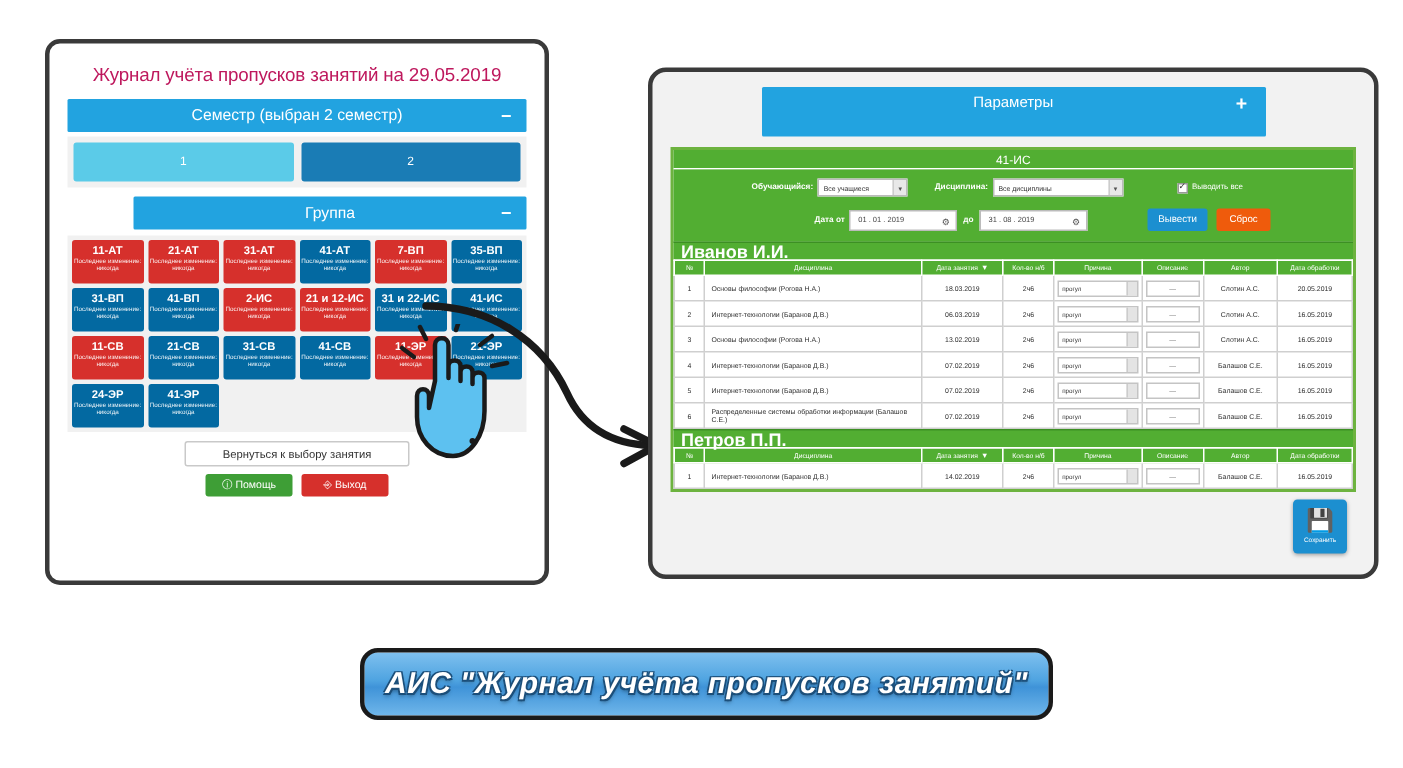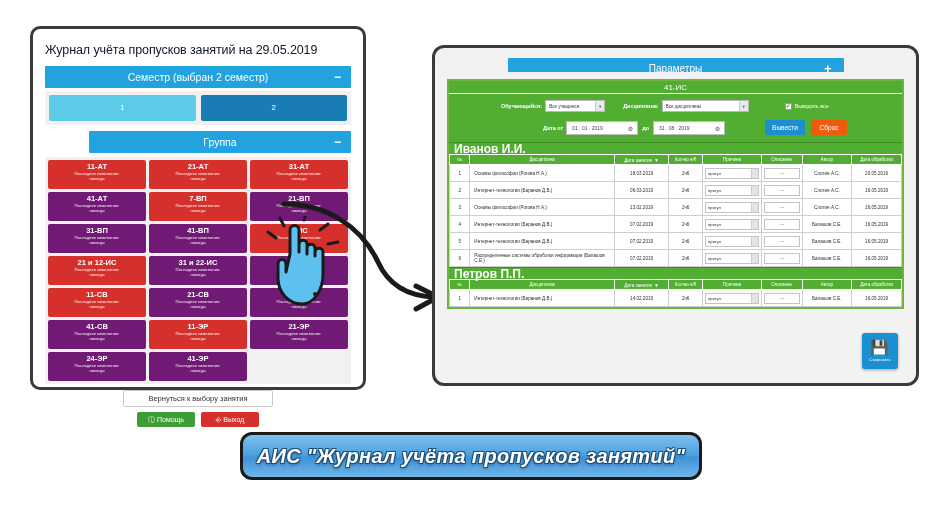--- a/index.html
+++ b/index.html
@@ -14,21 +14,21 @@
 
   
   #left-panel{
     position:absolute; left:30px; top:26px; width:336px; height:364px;
     background:#ffffff;
     border:3px solid #3a3a3a;
     border-radius:10px;
     padding:8px 12px 6px 12px;
   }
   #left-title{
-    text-align:left; font-size:12.5px; color:#0f172a;
+    text-align:center; font-size:12.5px; color:#be185d;
     margin:6px 0 9px 0; letter-spacing:-0.1px; white-space:nowrap;
   }
   .accordion-bar{
     background:#22a3e0; color:#ffffff; font-size:10.5px;
     height:22px; line-height:22px; text-align:center;
     position:relative; border-radius:1px;
   }
   .accordion-bar .sign{
     position:absolute; right:10px; top:0; font-size:12px; font-weight:bold;
   }
@@ -39,29 +39,29 @@
     flex:1; height:26px; line-height:26px; text-align:center;
     font-size:8px; color:#ffffff; border-radius:2px;
   }
   .sem-btn.s1{ background:#5bcbe8; }
   .sem-btn.s2{ background:#1a7cb5; }
 
   #group-bar{ margin-top:6px;margin-left:44px; }
 
   #group-grid{
     margin-top:4px; background:#f1f1f1; padding:3px;
-    display:grid; grid-template-columns:repeat(3,1fr);
+    display:grid; grid-template-columns:repeat(6,1fr);
     grid-auto-rows:29px; gap:3px;
   }
   .group-cell{
     border-radius:2px; color:#ffffff; text-align:center;
     padding-top:3px; overflow:hidden; line-height:1.05;
   }
   .group-cell.red{ background:#d6302c; }
-  .group-cell.green{ background:#701a75; }
+  .group-cell.green{ background:#0369a1; }
   .gc-name{ font-size:7.5px; font-weight:bold; display:block; }
   .gc-sub{ font-size:4.2px; display:block; margin-top:1.5px; opacity:.92; }
   .gc-sub2{ font-size:4.2px; display:block; opacity:.92; }
 
   #back-btn{
     margin:6px auto 0 auto; display:block; width:150px; height:17px;
     border:1px solid #c9c9c9; background:#ffffff; color:#333;
     font-size:7.5px; line-height:15px; text-align:center; border-radius:2px;
   }
   #left-actions{
@@ -81,21 +81,21 @@
   
   #right-panel{
     position:absolute; left:432px; top:45px; width:487px; height:341px;
     background:#f2f2f2;
     border:3px solid #3a3a3a;
     border-radius:12px;
     padding:10px 12px;
     overflow:hidden;
   }
   #params-bar{
-    width:336px; margin:0 auto; height:14px; line-height:21px;
+    width:336px; margin:0 auto; height:33px; line-height:21px;
     background:#22a3e0; color:#fff; font-size:10px; text-align:center;
     position:relative; border-radius:1px;
   }
   #params-bar .plus{ position:absolute; right:12px; top:0; font-size:13px; font-weight:bold; }
 
   #report-box{
     margin-top:7px; border:2px solid #6db33f; background:#ffffff;
   }
   #group-title{
     background:#52ae32; color:#ffffff; text-align:center;
@@ -248,21 +248,21 @@
         <span class="gc-name">41-АТ</span>
         <span class="gc-sub">Последнее изменение:</span>
         <span class="gc-sub2">никогда</span>
       </div>
       <div class="group-cell red">
         <span class="gc-name">7-ВП</span>
         <span class="gc-sub">Последнее изменение:</span>
         <span class="gc-sub2">никогда</span>
       </div>
       <div class="group-cell green">
-        <span class="gc-name">21-ВП</span>
+        <span class="gc-name">35-ВП</span>
         <span class="gc-sub">Последнее изменение:</span>
         <span class="gc-sub2">никогда</span>
       </div>
       <div class="group-cell green">
         <span class="gc-name">31-ВП</span>
         <span class="gc-sub">Последнее изменение:</span>
         <span class="gc-sub2">никогда</span>
       </div>
       <div class="group-cell green">
         <span class="gc-name">41-ВП</span>

